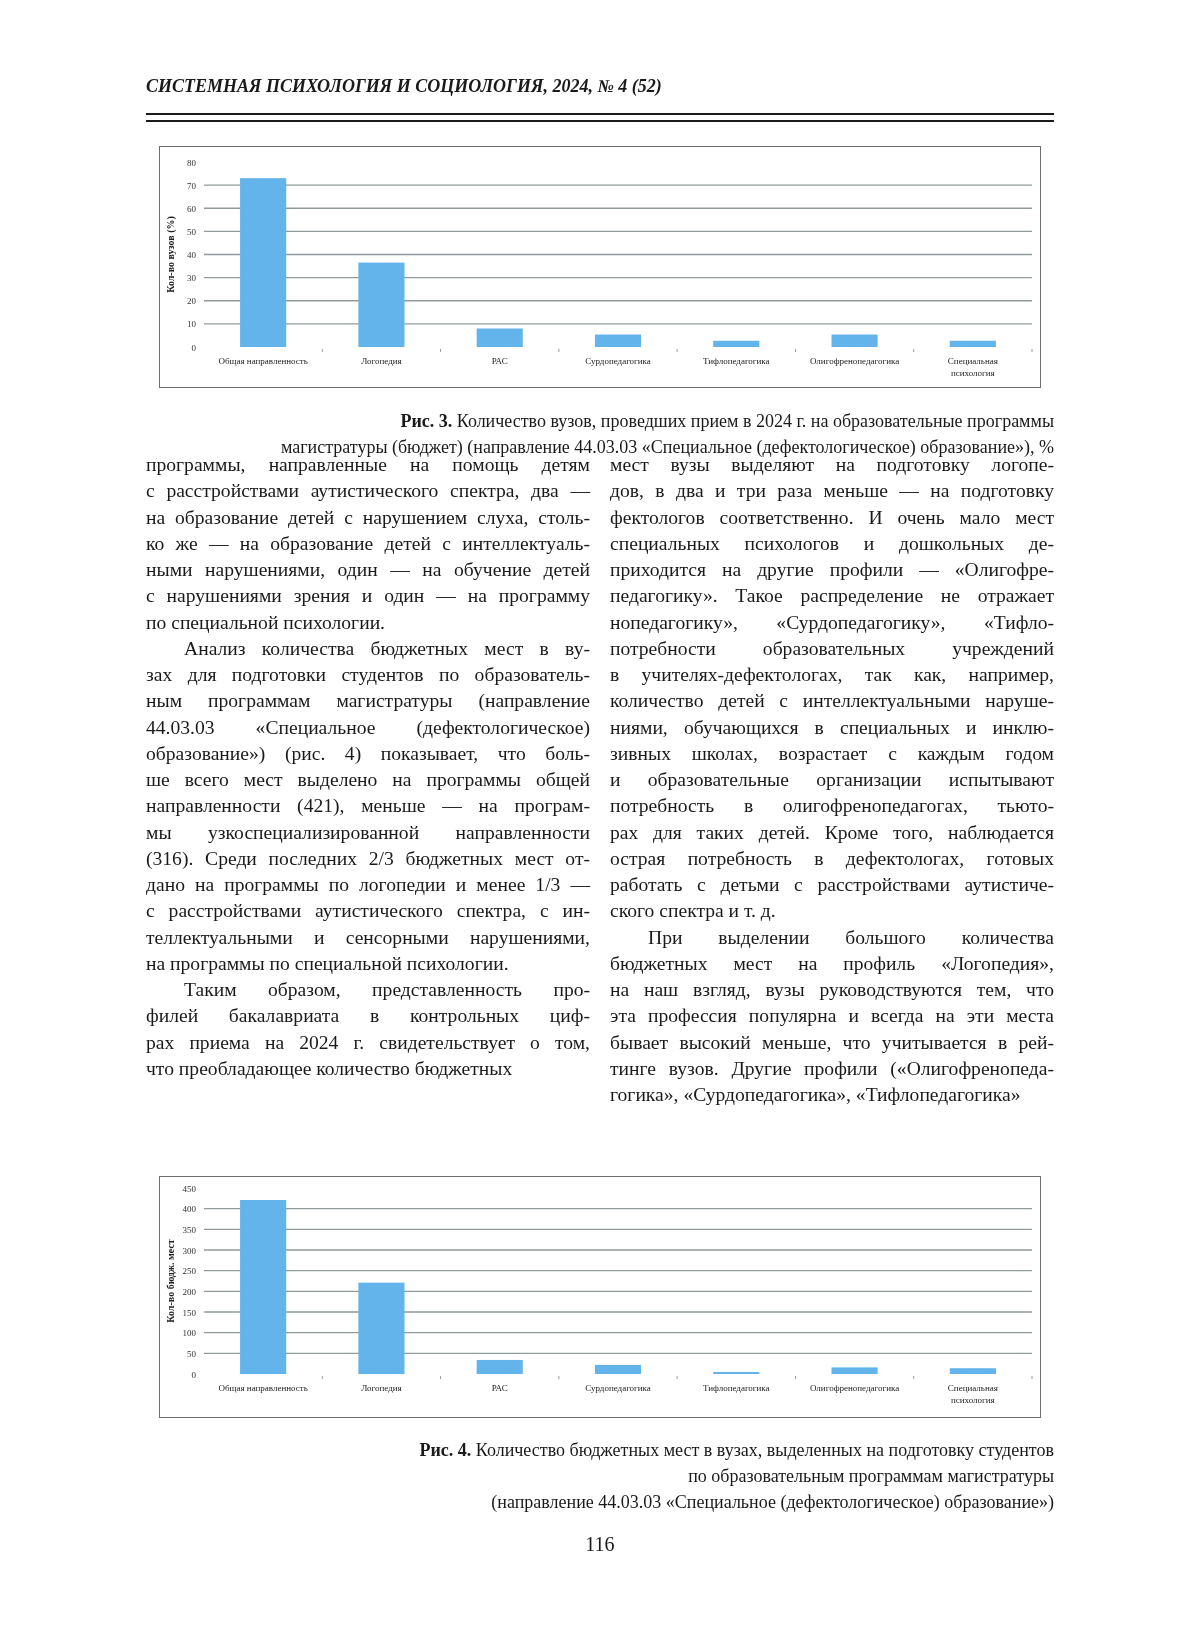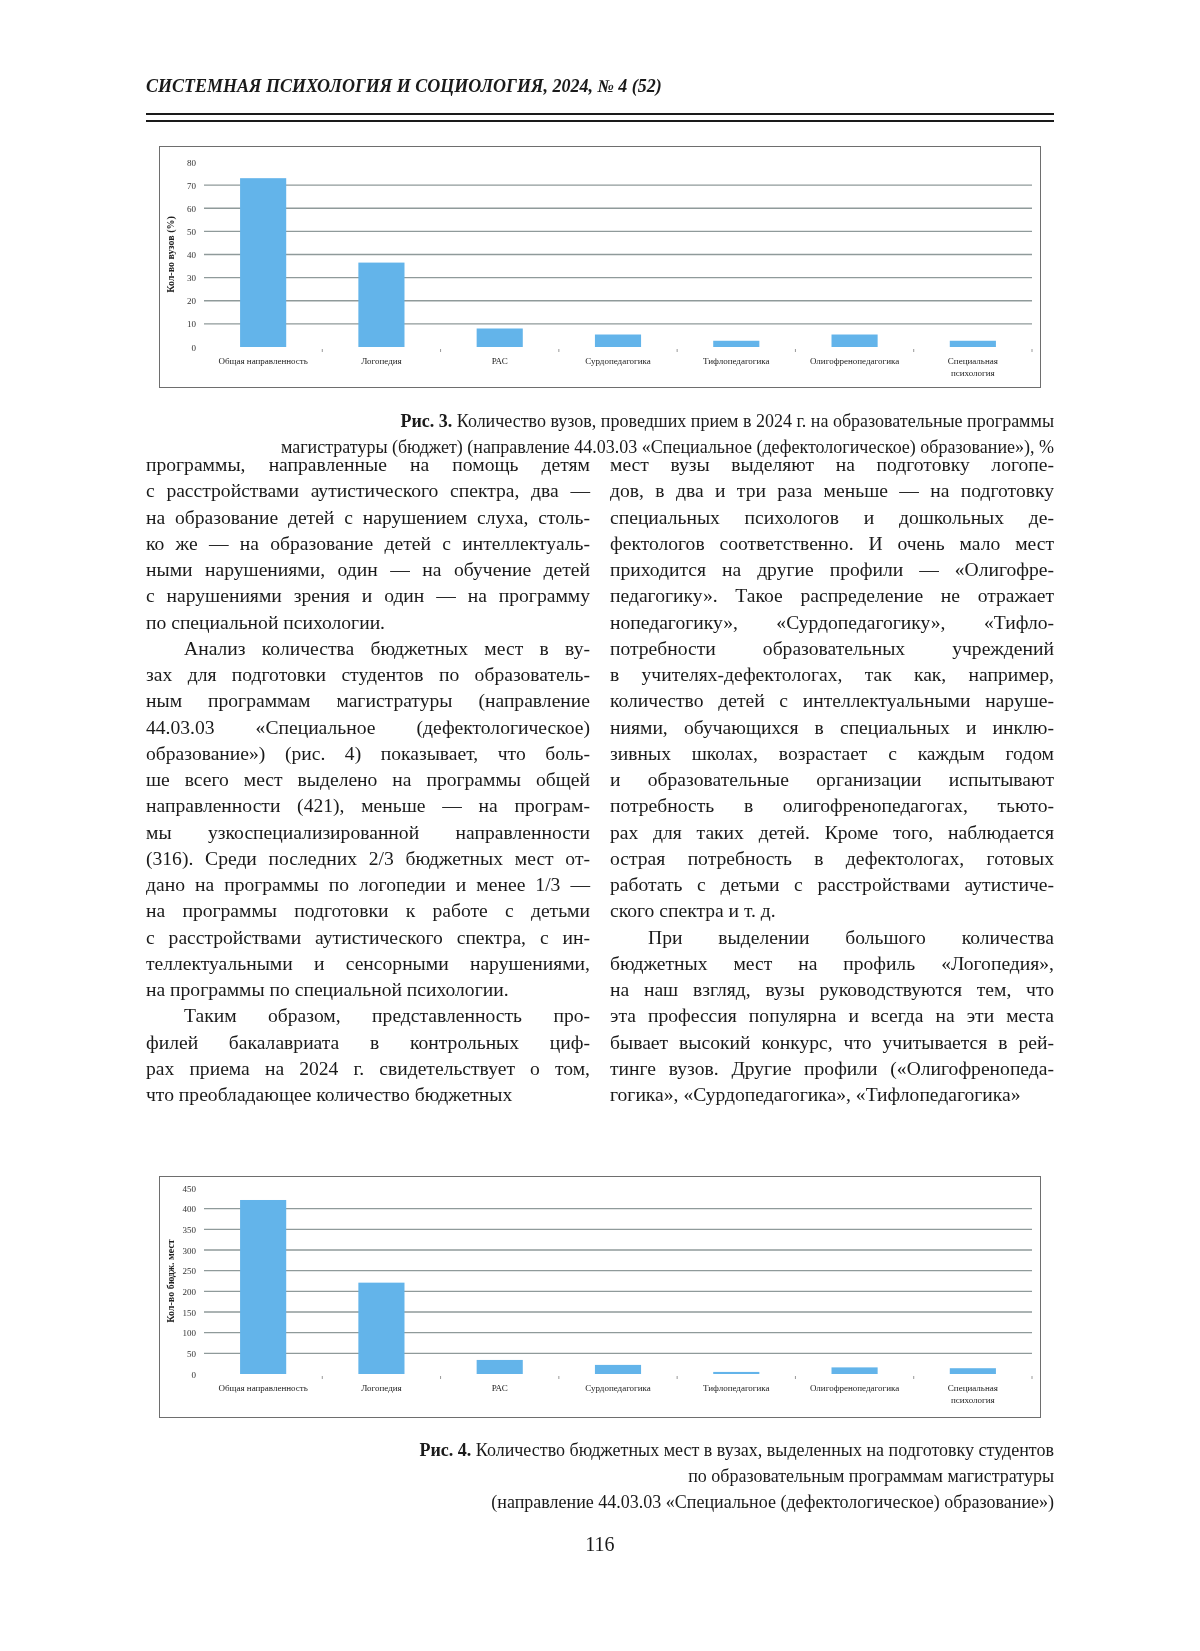--- a/index.html
+++ b/index.html
@@ -99,59 +99,58 @@
       <span class="line" style="padding-left: 38px;">Анализ количества бюджетных мест в ву-</span>
       <span class="line">зах для подготовки студентов по образователь-</span>
       <span class="line">ным программам магистратуры (направление</span>
       <span class="line">44.03.03 «Специальное (дефектологическое)</span>
       <span class="line">образование») (рис. 4) показывает, что боль-</span>
       <span class="line">ше всего мест выделено на программы общей</span>
       <span class="line">направленности (421), меньше — на програм-</span>
       <span class="line">мы узкоспециализированной направленности</span>
       <span class="line">(316). Среди последних 2/3 бюджетных мест от-</span>
       <span class="line">дано на программы по логопедии и менее 1/3 —</span>
-      <span class="line">на программы подготовки к работе с детьми</span>
       <span class="line">с расстройствами аутистического спектра, с ин-</span>
       <span class="line">теллектуальными и сенсорными нарушениями,</span>
       <span class="line last">на программы по специальной психологии.</span>
     </div>
     <div>
       <span class="line" style="padding-left: 38px;">Таким образом, представленность про-</span>
       <span class="line">филей бакалавриата в контрольных циф-</span>
       <span class="line">рах приема на 2024 г. свидетельствует о том,</span>
       <span class="line last">что преобладающее количество бюджетных</span>
     </div>
   </div>
 <div class="col right" id="col-right">
     <div>
       <span class="line">мест вузы выделяют на подготовку логопе-</span>
       <span class="line">дов, в два и три раза меньше — на подготовку</span>
+      <span class="line">фектологов соответственно. И очень мало мест</span>
       <span class="line">специальных психологов и дошкольных де-</span>
-      <span class="line">фектологов соответственно. И очень мало мест</span>
       <span class="line">приходится на другие профили — «Олигофре-</span>
       <span class="line">педагогику». Такое распределение не отражает</span>
       <span class="line">нопедагогику», «Сурдопедагогику», «Тифло-</span>
       <span class="line">потребности образовательных учреждений</span>
       <span class="line">в учителях-дефектологах, так как, например,</span>
       <span class="line">количество детей с интеллектуальными наруше-</span>
       <span class="line">ниями, обучающихся в специальных и инклю-</span>
       <span class="line">зивных школах, возрастает с каждым годом</span>
       <span class="line">и образовательные организации испытывают</span>
       <span class="line">потребность в олигофренопедагогах, тьюто-</span>
       <span class="line">рах для таких детей. Кроме того, наблюдается</span>
       <span class="line">острая потребность в дефектологах, готовых</span>
       <span class="line">работать с детьми с расстройствами аутистиче-</span>
       <span class="line last">ского спектра и т. д.</span>
     </div>
     <div>
       <span class="line" style="padding-left: 38px;">При выделении большого количества</span>
       <span class="line">бюджетных мест на профиль «Логопедия»,</span>
       <span class="line">на наш взгляд, вузы руководствуются тем, что</span>
       <span class="line">эта профессия популярна и всегда на эти места</span>
-      <span class="line">бывает высокий конкурс, что учитывается в рей-</span>
+      <span class="line">бывает высокий меньше, что учитывается в рей-</span>
       <span class="line">тинге вузов. Другие профили («Олигофренопеда-</span>
       <span class="line last">гогика», «Сурдопедагогика», «Тифлопедагогика»</span>
     </div>
   </div>
 
 <div class="chart-box chart2">
   <svg class="chart-svg" id="chart-svg-1" width="880" height="240">
       <text x="36" y="200.5" text-anchor="end" font-size="9" fill="#333" font-family="Liberation Serif, serif">0</text>
       <line x1="44" x2="872" y1="176.33333333333334" y2="176.33333333333334" stroke="#8f9a9a" stroke-width="1.3"></line>
       <text x="36" y="179.83333333333334" text-anchor="end" font-size="9" fill="#333" font-family="Liberation Serif, serif">50</text>

